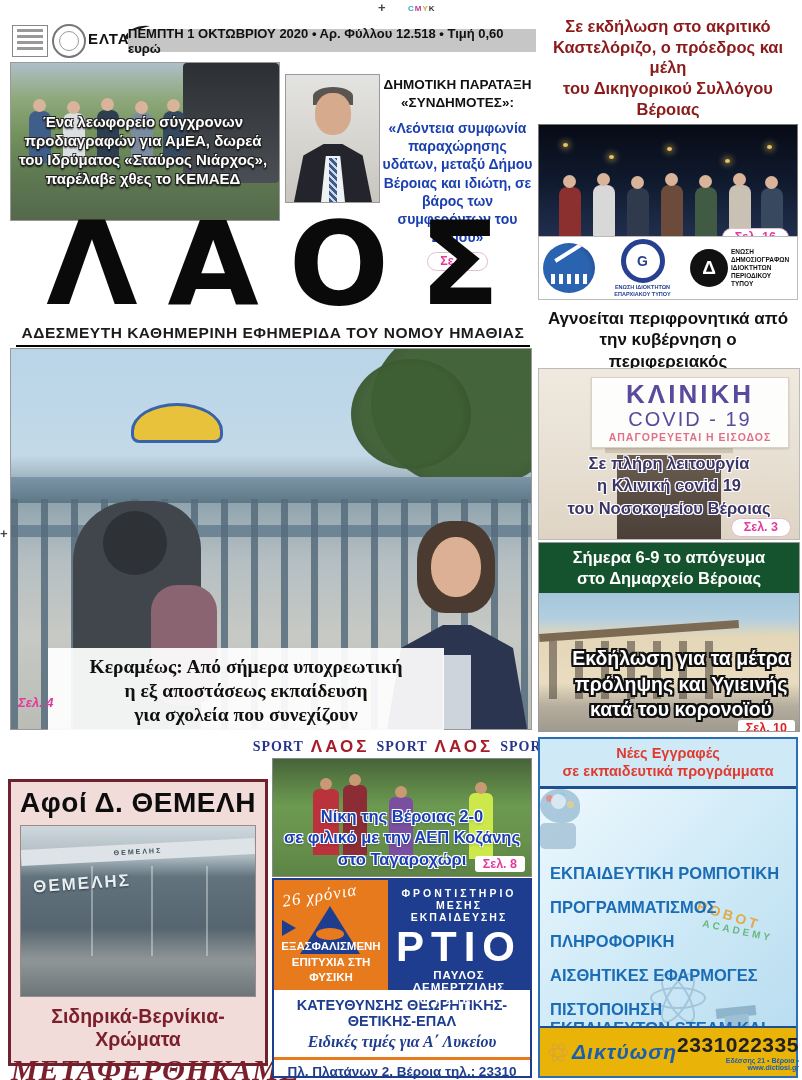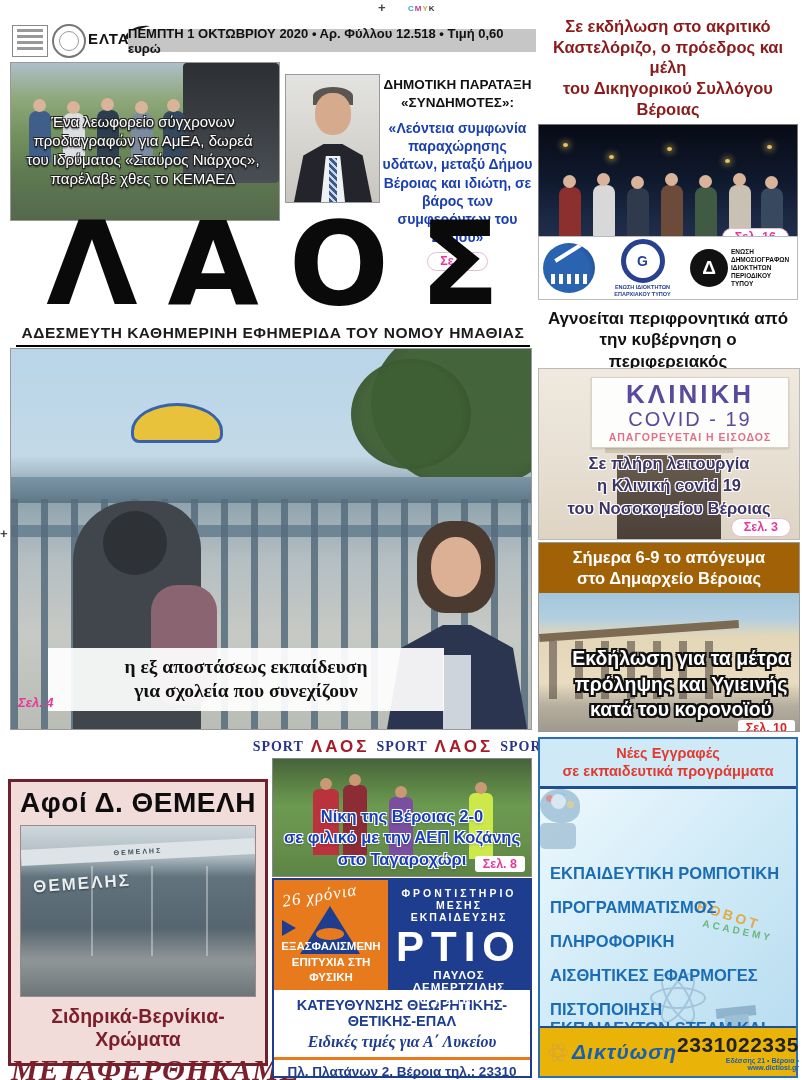--- a/index.html
+++ b/index.html
@@ -29,21 +29,21 @@
   .pill{display:inline-block;background:#fff;border:1px solid #e3bcd3;border-radius:10px;
         color:#e5399b;font-weight:bold;font-size:12.5px;padding:0 12px;line-height:17px;}
   .chip-red{display:inline-block;background:#fff;border-radius:3px;color:#e02020;
             font-weight:bold;font-size:12.5px;padding:0 8px;line-height:16px;}
   
   #bus-photo{left:10px;top:62px;width:268px;height:157px;border:1px solid #999;
      background:linear-gradient(180deg,#aebfc9 0%,#8fa97c 22%,#74925e 45%,#5f7a52 70%,#55684c 100%);overflow:hidden;}
   .bus-body{position:absolute;right:0;top:0;width:96px;height:120px;background:linear-gradient(180deg,#2c2f33,#4a4f55);border-radius:4px;}
   .person{position:absolute;width:22px;height:52px;border-radius:8px 8px 2px 2px;}
   .person:before{content:"";position:absolute;left:4px;top:-12px;width:13px;height:13px;border-radius:50%;background:#d9b49a;}
-  #bus-cap{left:12px;top:112px;width:262px;font-size:15px;font-weight:normal;color:#fff;line-height:1.27;
+  #bus-cap{left:12px;top:112px;width:262px;font-size:15px;font-weight:bold;color:#fff;line-height:1.27;
      text-shadow:-1px -1px 0 #222,1px -1px 0 #222,-1px 1px 0 #222,1px 1px 0 #222,0 2px 2px #000;}
   #bus-pill{right:14px;top:195px;}
   #portrait{left:285px;top:74px;width:93px;height:127px;border:1px solid #999;
      background:linear-gradient(180deg,#e3e3e1 0%,#d6d4cf 55%,#c9c6c0 100%);overflow:hidden;}
   .suit{position:absolute;left:8px;bottom:0;width:78px;height:58px;background:#23242c;
         clip-path:polygon(0 100%,12% 20%,38% 0,62% 0,88% 20%,100% 100%);}
   .shirt{position:absolute;left:35px;bottom:0;width:24px;height:46px;background:#eef2f5;
         clip-path:polygon(20% 0,80% 0,100% 100%,0 100%);}
   .tie{position:absolute;left:43px;bottom:0;width:8px;height:44px;
        background:repeating-linear-gradient(45deg,#3c5a8c 0 3px,#cfd8e6 3px 5px);}
@@ -116,21 +116,21 @@
      text-align:center;padding:3px 0 4px;box-shadow:0 1px 2px rgba(0,0,0,.15);}
   #covid-sign .l1{font-size:26px;font-weight:bold;color:#5a4a9e;letter-spacing:3px;line-height:1.05;}
   #covid-sign .l2{font-size:20px;color:#5a4a9e;letter-spacing:2px;line-height:1.1;}
   #covid-sign .l3{font-size:10.5px;font-weight:bold;color:#e0708a;letter-spacing:1px;margin-top:1px;}
   #covid-hl{position:absolute;left:0;bottom:20px;width:100%;}
   #covid-hl div{font-size:16.5px;font-weight:bold;color:#3b3466;line-height:1.35;
      text-shadow:-1px -1px 0 #fff,1px -1px 0 #fff,-1px 1px 0 #fff,1px 1px 0 #fff;}
   #covid-pill{position:absolute;right:8px;bottom:2px;}
   
   #dim{left:538px;top:542px;width:260px;height:188px;overflow:hidden;border:1px solid #999;}
-  #dim-banner{background:#a16207;padding:4px 0 5px;}
+  #dim-banner{background:#14532d;padding:4px 0 5px;}
   #dim-banner div{color:#fff;font-size:16.5px;font-weight:bold;line-height:1.25;}
   #dim-photo{position:relative;height:145px;
      background:linear-gradient(180deg,#a3c6dc 0%,#b3cfdf 18%,#e4d7b8 30%,#e9dcc0 62%,#b5ad9e 78%,#9a948a 100%);}
   .roofline{position:absolute;left:0;top:34px;width:200px;height:8px;background:#7c6a52;transform:rotate(-4deg);}
   .winds{position:absolute;left:10px;top:48px;width:180px;height:58px;
      background:repeating-linear-gradient(90deg,rgba(74,64,54,.55) 0 8px,transparent 8px 26px);}
   #dim-hl{position:absolute;left:12px;bottom:16px;width:100%;}
   #dim-hl div{font-size:19.5px;font-weight:800;color:#fff;line-height:1.3;
      text-shadow:-2px -2px 0 #111,2px -2px 0 #111,-2px 2px 0 #111,2px 2px 0 #111,0 -2px 0 #111,0 2px 0 #111,-2px 0 0 #111,2px 0 0 #111;}
   #dim-chip{position:absolute;right:4px;bottom:2px;}
@@ -338,20 +338,21 @@
     <div class="hoody"></div>
     <div class="backpack"></div>
     <div class="woman">
       <div class="hair abs"></div>
       <div class="face"></div>
       <div class="blazer"></div>
       <div class="blouse"></div>
     </div>
   </div>
   <div id="main-cap" class="abs ctr">
+    <div>Κεραμέως: Από σήμερα υποχρεωτική</div>
     <div>η εξ αποστάσεως εκπαίδευση</div>
     <div>για σχολεία που συνεχίζουν</div>
   </div>
   <div id="main-selref" class="abs">Σελ. 4</div>
 
   <div id="covid" class="abs">
     <div class="jamb"></div>
     <div class="door"></div>
     <div id="covid-sign">
       <div class="l1">ΚΛΙΝΙΚΗ</div>

